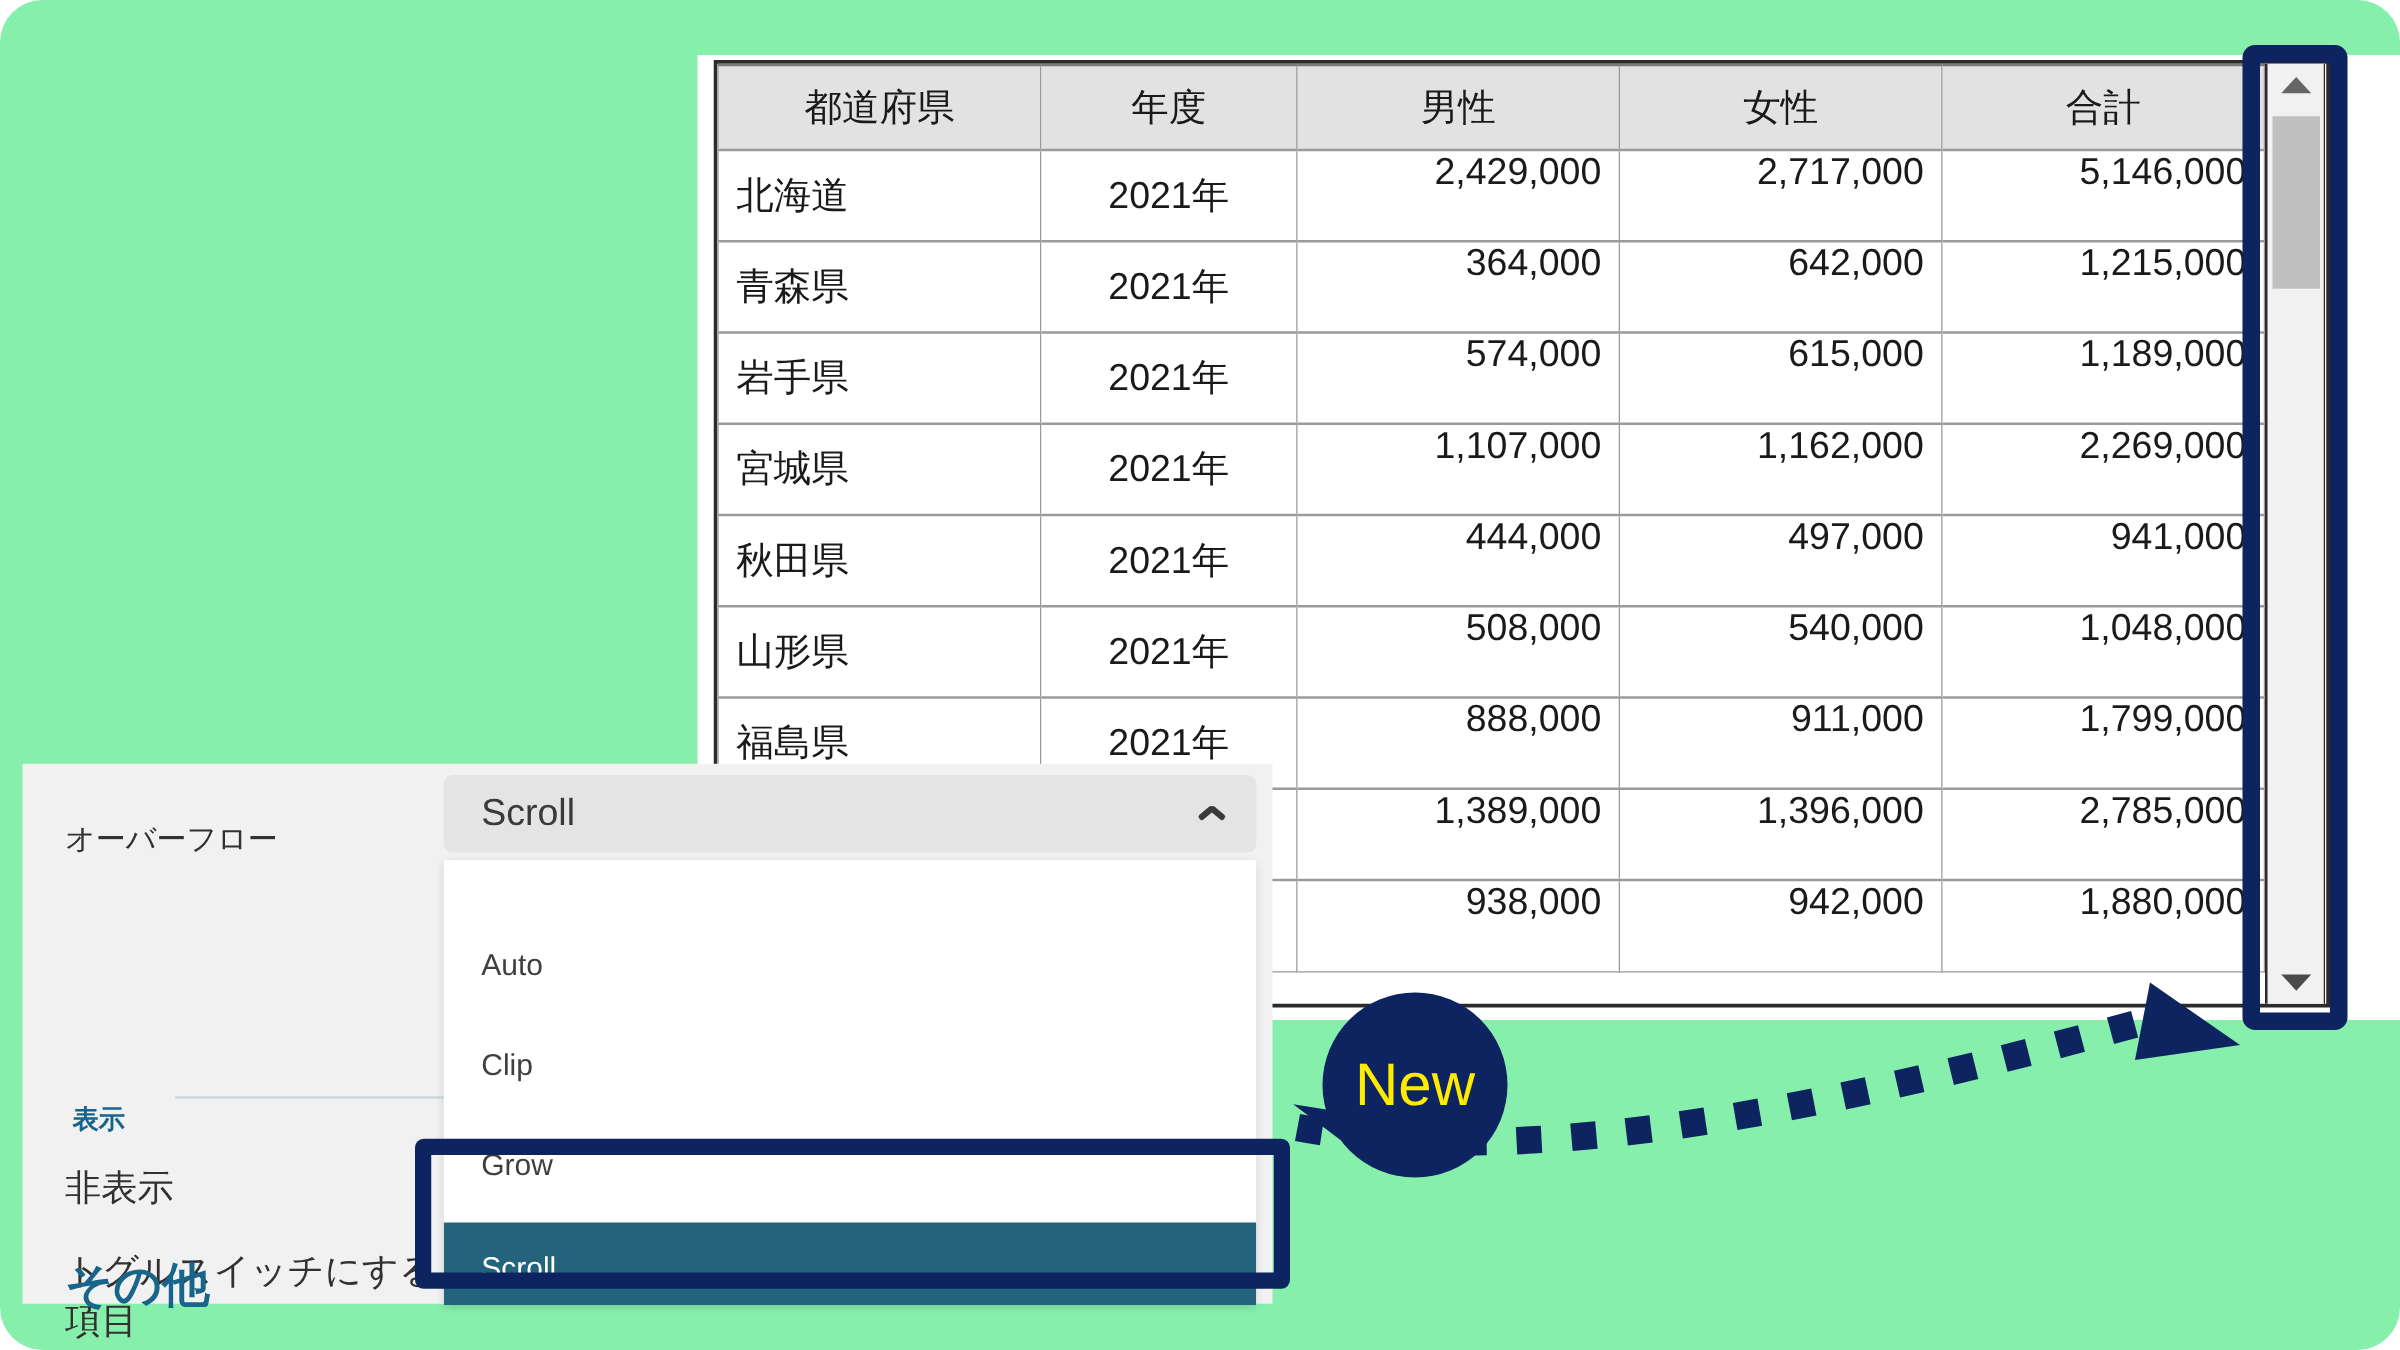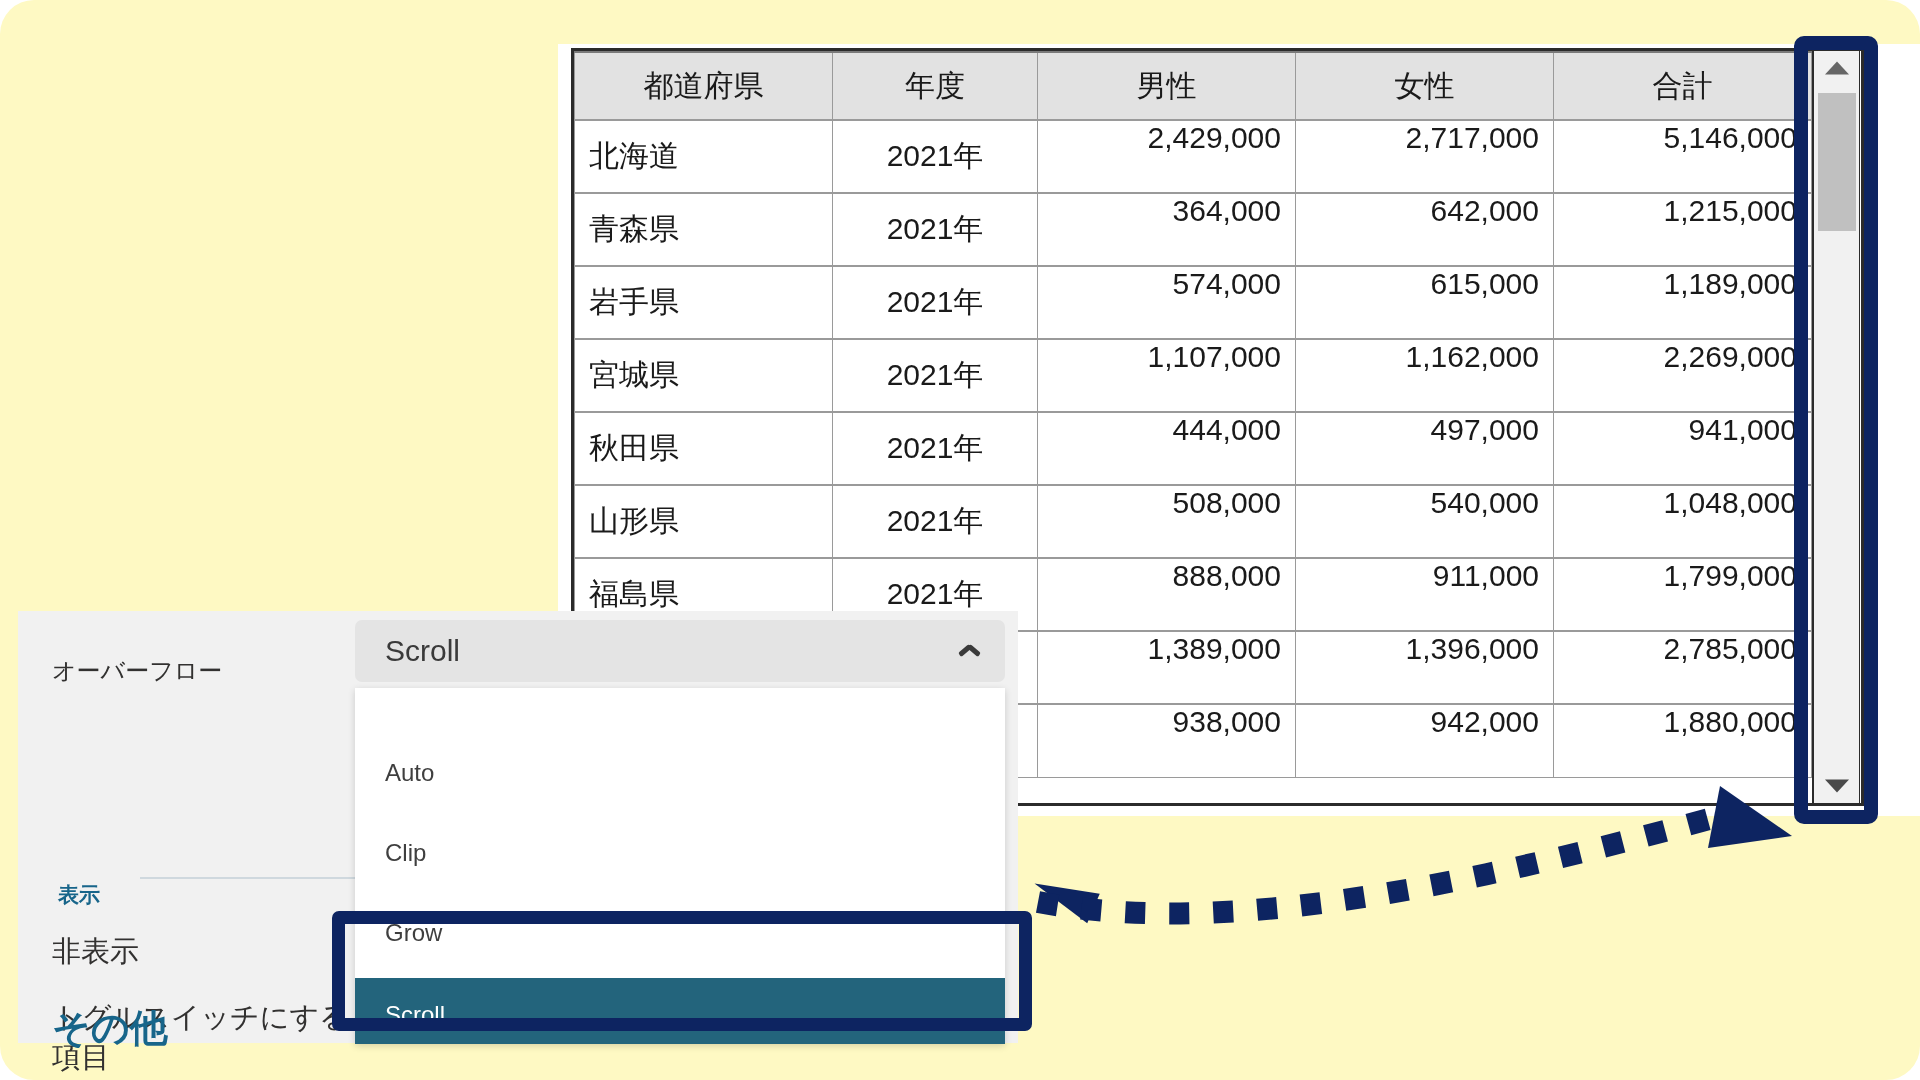--- a/index.html
+++ b/index.html
@@ -5,21 +5,21 @@
   html, body {
     margin: 0; padding: 0;
     width: 1920px; height: 1080px;
     overflow: hidden;
     background: #ffffff;
     font-family: "Liberation Sans", "DejaVu Sans", sans-serif;
   }
   #page {
     position: relative;
     width: 1920px; height: 1080px;
-    background: #fef9c3;
+    background: #86efac;
     border-radius: 34px;
     overflow: hidden;
   }
 
   
   #table-card {
     position: absolute;
     left: 558px; top: 44px;
     width: 1362px; height: 772px;
     background: #ffffff;
@@ -362,19 +362,22 @@
         <div class="dd-opt" style="top: 48px;">Auto</div>
         <div class="dd-opt" style="top: 128px;">Clip</div>
         <div class="dd-opt" style="top: 208px;">Grow</div>
         <div class="dd-opt" style="top: 268px;"></div>
         <div class="dd-opt selected" style="top: 290px;">Scroll</div>
       </div>
   </div>
   <div id="dd-highlight"></div>
 
   <div id="new-tail"></div>
+  <div id="new-bubble">
+    <span>New</span>
+  </div>
 
   <svg id="arrow-svg" viewBox="0 0 820 240">
     <path d="M 18 112 C 220 150, 480 86, 700 26" fill="none" stroke="#0d2461" stroke-width="22" stroke-dasharray="20 24" stroke-linecap="butt"></path>
     <polygon points="700,-4 772,46 688,58" fill="#0d2461"></polygon>
   </svg>
 
 </div>
 
 </body></html>

